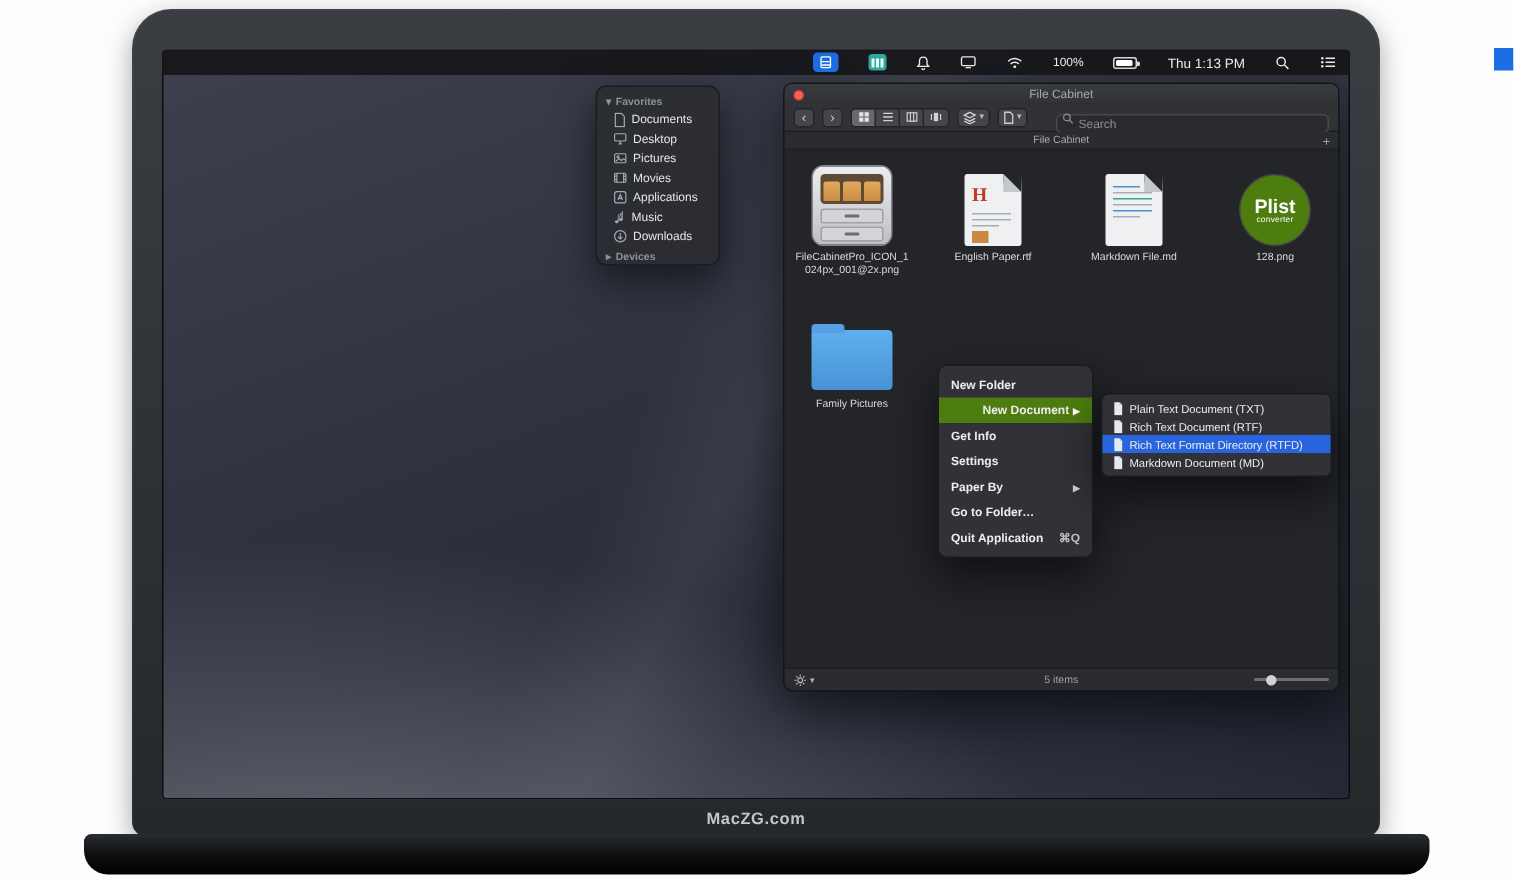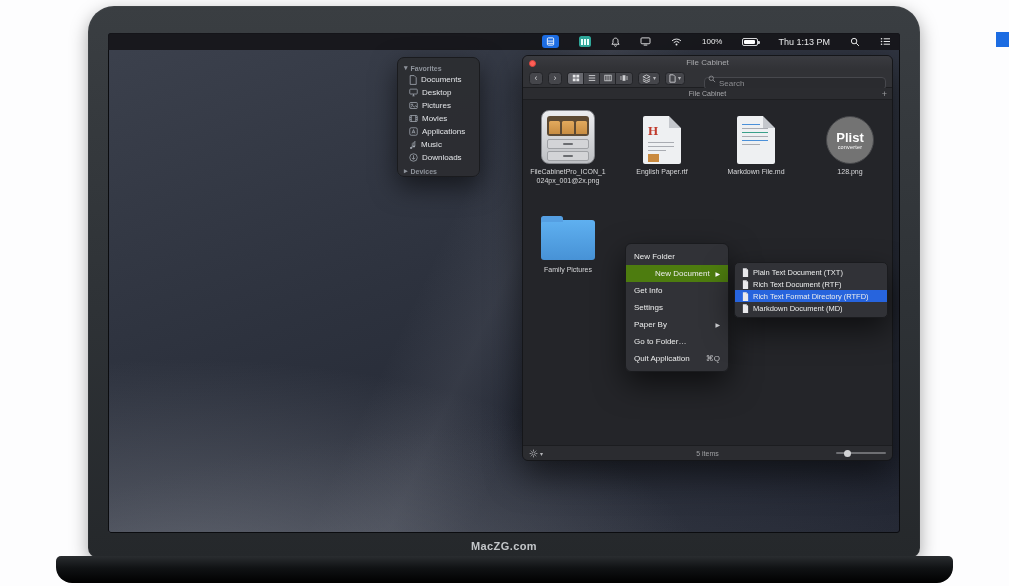--- a/index.html
+++ b/index.html
@@ -110,34 +110,34 @@
   .page-icn:before { content:""; position:absolute; top:0; right:0; border-style:solid; border-width:6px;
                      border-color:#242529 #242529 #c4c7cc #c4c7cc; }
   .page-icn .bigH { color:#c0392b; font-family:"Liberation Serif",serif; font-weight:bold; font-size:13px; line-height:12px; }
   .page-icn .ln { height:1.5px; background:#a9acb2; margin:2.5px 0; width:26px; }
   .page-icn .ln.short { width:18px; }
   .page-icn .ln.blue { background:#4a90d9; }
   .page-icn .ln.teal { background:#3aa08a; }
   .page-icn .imgblk { width:11px; height:8px; background:#c98a3f; margin-top:3px; }
 
   
-  .plist { width:48px; height:48px; border-radius:50%; background:#737373; border:1px solid #46474a;
+  .plist { width:48px; height:48px; border-radius:50%; background:#4d7c0f; border:1px solid #46474a;
            color:#fff; display:flex; flex-direction:column; align-items:center; justify-content:center; }
   .plist .t1 { font-size:13px; font-weight:bold; line-height:13px; }
   .plist .t2 { font-size:5.5px; letter-spacing:.2px; }
 
   
   .folder { width:54px; height:40px; position:relative; background:linear-gradient(#5fb0f0,#4792d6); border-radius:3px; margin-bottom:2px; }
   .folder:before { content:""; position:absolute; left:0; top:-4px; width:22px; height:6px;
                    background:#559fe2; border-radius:2.5px 2.5px 0 0; }
 
   
   .ctx-menu { position:absolute; left:517px; top:210px; width:104px; z-index:80;
               background:rgba(50,51,56,.97); border:1px solid #1a1b1e; border-radius:6px;
-              box-shadow:0 12px 30px rgba(0,0,0,.6); padding:4px 0; }
+              box-shadow:0 12px 30px rgba(0,0,0,.6); padding:4px 0;font-weight:bold; }
   .ctx-item { height:17px; display:flex; align-items:center; padding:0 8px; color:#eceded; font-size:8px; cursor:default; }
   .ctx-item .lab { flex:1; text-align:left; }
   .ctx-item .sub { font-size:6px; color:#cfd0d3; }
   .ctx-item .sc { color:#bdbec1; margin-left:6px; }
   .ctx-item.hl { background:#4d7c0f;padding-left:29px; }
   .ctx-item.hl .sub { color:#fff; }
 
   .sub-menu { position:absolute; left:626px; top:229px; width:154px; z-index:90;
               background:rgba(50,51,56,.97); border:1px solid #1a1b1e; border-radius:5px;
               box-shadow:0 12px 30px rgba(0,0,0,.6); padding:3px 0; }

